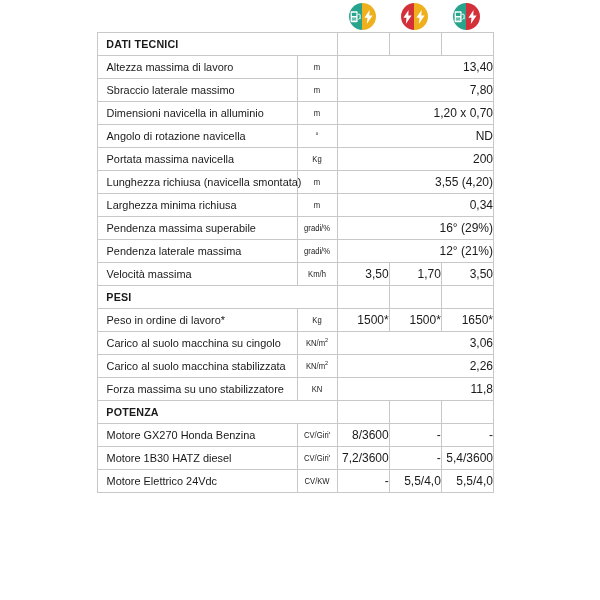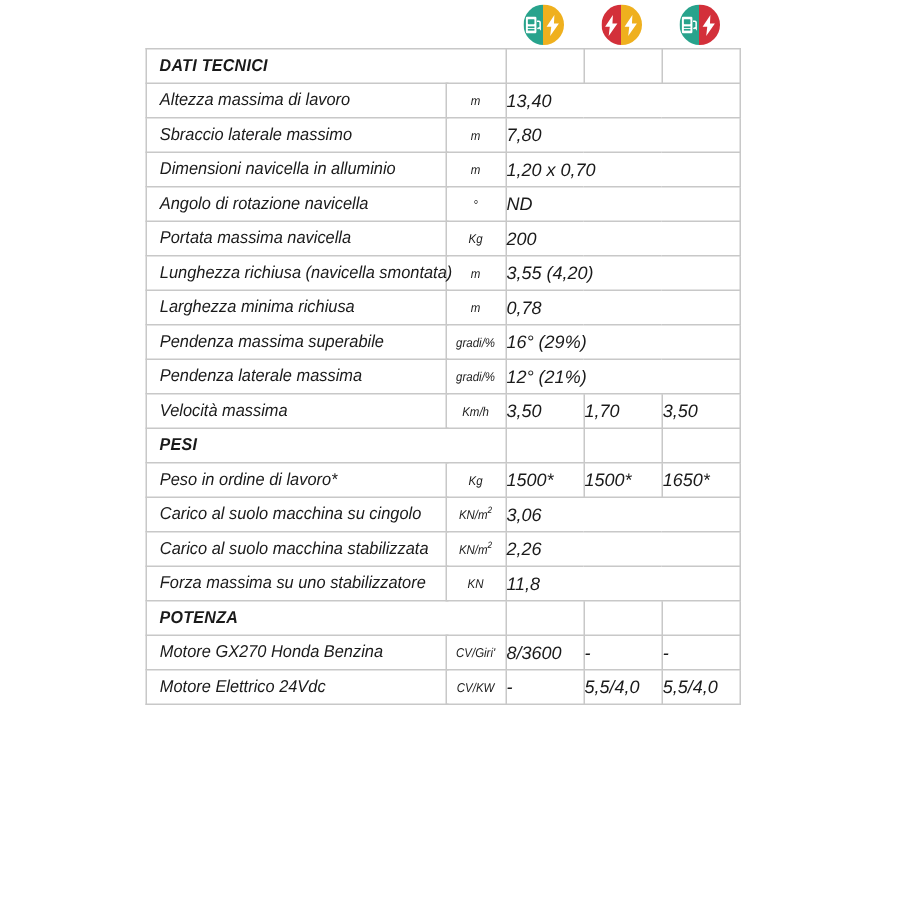--- a/index.html
+++ b/index.html
@@ -12,21 +12,20 @@
     height: 600px;
     font-family: "Liberation Sans", sans-serif;
     -webkit-font-smoothing: antialiased;
   }
 
   #page {
     position: relative;
     width: 600px;
     height: 600px;
     overflow: hidden;
-    font-style: italic;
   }
 
   
   #badges {
     position: absolute;
     left: 336px;
     top: 1px;
     width: 158px;
     height: 31px;
     display: flex;
@@ -116,21 +115,21 @@
   .unit {
     font-size: 8.5px;
     color: #1a1a1a;
     text-align: center;
     padding: 4px 3px;
     transform: scaleX(0.9);
   }
   .val {
     font-size: 12px;
     color: #1a1a1a;
-    text-align: left;
+    text-align: right;
     padding: 4px 0;
     white-space: nowrap;
   }
   sup { font-size: 0.72em; vertical-align: super; line-height: 0; }
 </style>
 </head>
 <body>
 
 <div id="page">
 
@@ -278,21 +277,21 @@
           </td>
         </tr>
         <tr>
           <td colspan="2">
             <div class="lbl">Larghezza minima richiusa</div>
           </td>
           <td>
             <div class="unit">m</div>
           </td>
           <td colspan="3">
-            <div class="val">0,78</div>
+            <div class="val">0,34</div>
           </td>
         </tr>
         <tr>
           <td colspan="2">
             <div class="lbl">Pendenza massima superabile</div>
           </td>
           <td>
             <div class="unit">gradi/%</div>
           </td>
           <td colspan="3">
@@ -413,20 +412,37 @@
             <div class="unit">CV/Giri'</div>
           </td>
           <td>
             <div class="val">8/3600</div>
           </td>
           <td>
             <div class="val">-</div>
           </td>
           <td>
             <div class="val">-</div>
+          </td>
+        </tr>
+        <tr>
+          <td colspan="2">
+            <div class="lbl">Motore 1B30 HATZ diesel</div>
+          </td>
+          <td>
+            <div class="unit">CV/Giri'</div>
+          </td>
+          <td>
+            <div class="val">7,2/3600</div>
+          </td>
+          <td>
+            <div class="val">-</div>
+          </td>
+          <td>
+            <div class="val">5,4/3600</div>
           </td>
         </tr>
         <tr>
           <td colspan="2">
             <div class="lbl">Motore Elettrico 24Vdc</div>
           </td>
           <td>
             <div class="unit">CV/KW</div>
           </td>
           <td>

